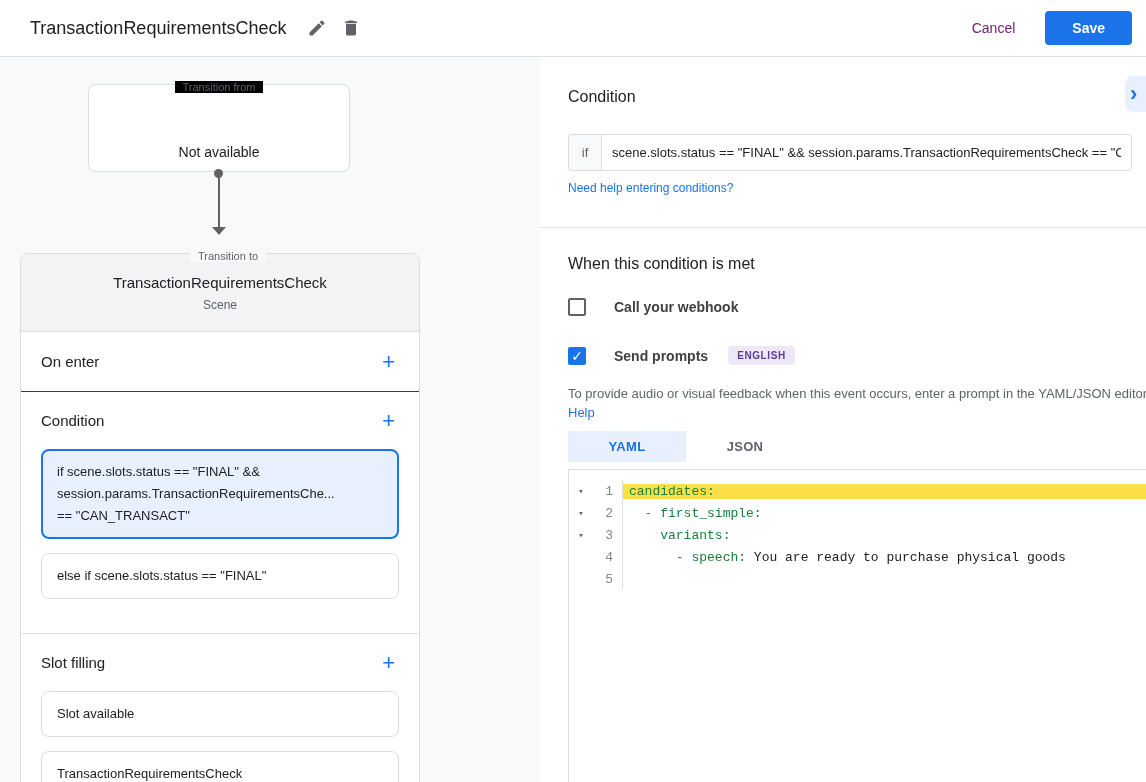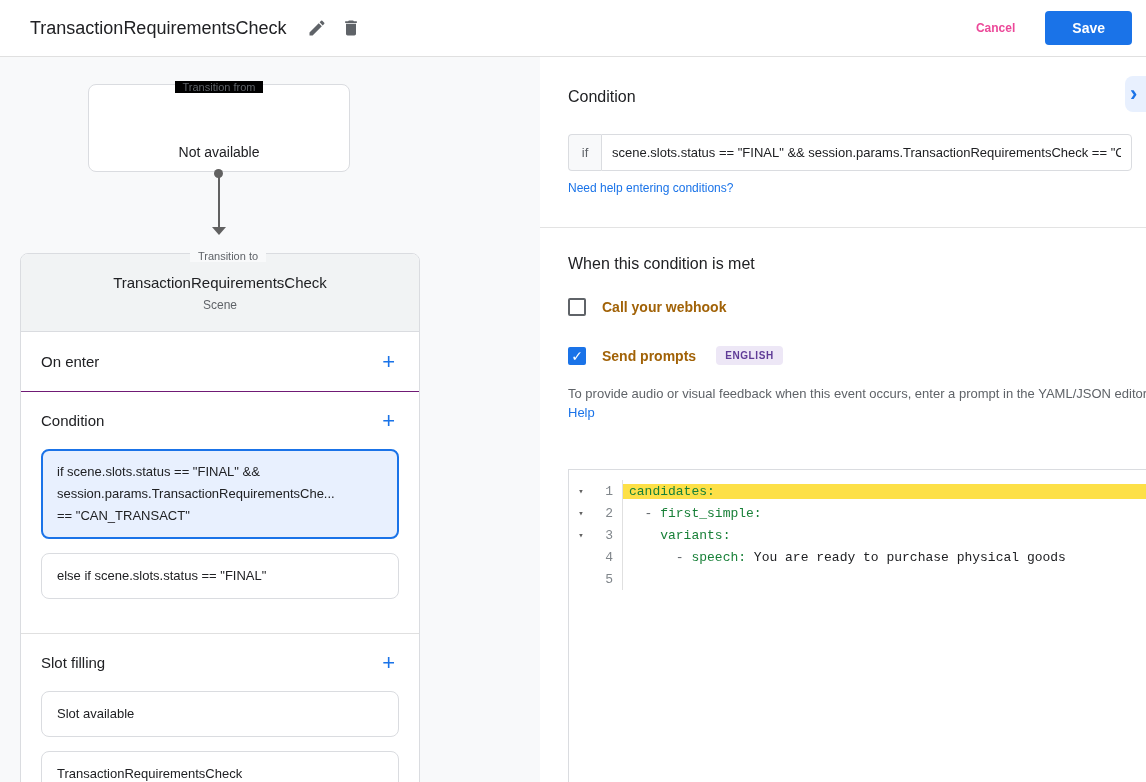--- a/index.html
+++ b/index.html
@@ -8,21 +8,21 @@
 
   
   .topbar { height: 57px; background: #fff; border-bottom: 1px solid #e0e0e0;
     display: flex; align-items: center; padding: 0 14px 0 30px; position: relative; z-index: 5; }
   .topbar-title { font-size: 18px; color: #202124; }
   .icon-btn { width: 34px; height: 34px; display: flex; align-items: center; justify-content: center;
     border: none; background: transparent; cursor: pointer; border-radius: 50%; }
   .icon-btn svg { width: 20px; height: 20px; fill: #5f6368; }
   .edit-btn { margin-left: 14px; }
   .topbar-spacer { margin-left: auto; }
-  .cancel-link { color: #ec4899; font-size: 12px; font-weight: bold; background: none; border: none;
+  .cancel-link { color: #701a75; font-size: 14px; font-weight: normal; background: none; border: none;
     cursor: pointer; padding: 8px 12px; }
   .save-btn { background: #1a73e8; color: #fff; font-size: 14px; font-weight: bold; border: none;
     border-radius: 4px; padding: 9px 27px; margin-left: 18px; cursor: pointer; }
 
   
   .main { display: flex; height: 725px; }
 
   
   .left-panel { width: 540px; background: #f8f9fa; position: relative; flex: none; }
 
@@ -85,21 +85,21 @@
 
   .when-heading { position: absolute; left: 28px; top: 198px; font-size: 16px; color: #202124; }
 
   .check-row { position: absolute; left: 28px; display: flex; align-items: center; }
   .check-row.webhook { top: 241px; }
   .check-row.prompts { top: 289px; }
   .checkbox { width: 18px; height: 18px; border: 2px solid #5f6368; border-radius: 2px;
     background: #fff; margin-right: 16px; cursor: pointer; flex: none; }
   .checkbox.checked { background: #1a73e8; border-color: #1a73e8; color: #fff; display: flex;
     align-items: center; justify-content: center; font-size: 14px; font-weight: bold; }
-  .check-label { font-size: 14px; font-weight: bold; color: #a16207; }
+  .check-label { font-size: 14px; font-weight: bold; color: #404040; margin-left: 12px; }
   .lang-badge { margin-left: 20px; background: #ede7f6; color: #5f3b97; font-size: 10px;
     font-weight: bold; letter-spacing: .6px; padding: 4px 9px; border-radius: 4px; }
 
   .prompts-help { position: absolute; left: 28px; top: 327px; width: 590px; font-size: 13px;
     line-height: 19px; color: #5f6368; }
   .inline-help-link { color: #1a73e8; text-decoration: none; }
 
   .tabs { position: absolute; left: 28px; top: 374px; display: flex; }
   .tab { width: 118px; height: 31px; display: flex; align-items: center; justify-content: center;
     font-size: 13px; font-weight: bold; letter-spacing: .3px; color: #5f6368; background: transparent;
@@ -224,20 +224,24 @@
     <div class="check-row prompts">
       <div class="checkbox checked">
         <span>✓</span>
       </div>
       <div class="check-label">Send prompts</div>
       <span class="lang-badge">ENGLISH</span>
     </div>
 
     <div class="prompts-help"><span>To provide audio or visual feedback when this event occurs, enter a prompt in the YAML/JSON editor. </span><a class="inline-help-link" href="#">Help</a></div>
 
+    <div class="tabs">
+      <button class="tab active">YAML</button>
+      <button class="tab">JSON</button>
+    </div>
 
     <div class="editor">
       <div class="ed-line selected">
         <span class="ed-arrow">▾</span>
         <span class="ed-num">1</span>
         <span class="ed-gutter-sep"></span>
         <span class="ed-code"><span class="tok-punct"></span><span class="tok-key">candidates:</span><span></span></span>
       </div>
       <div class="ed-line">
         <span class="ed-arrow">▾</span>

